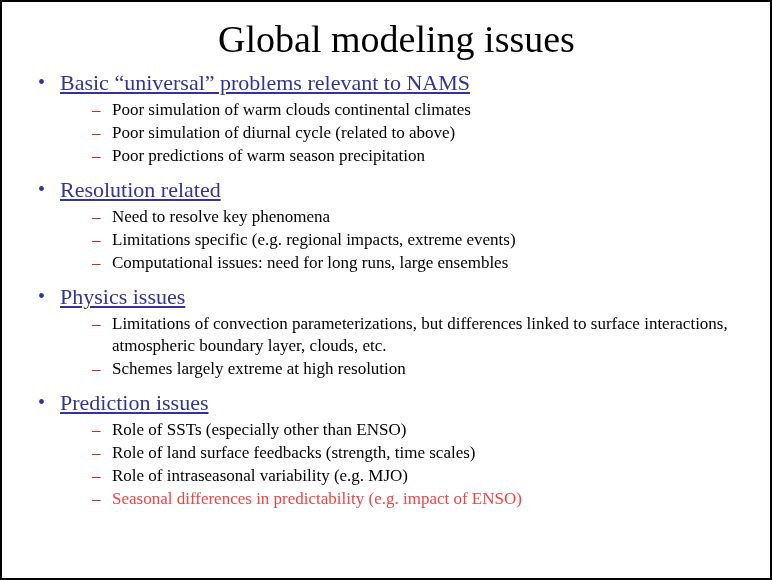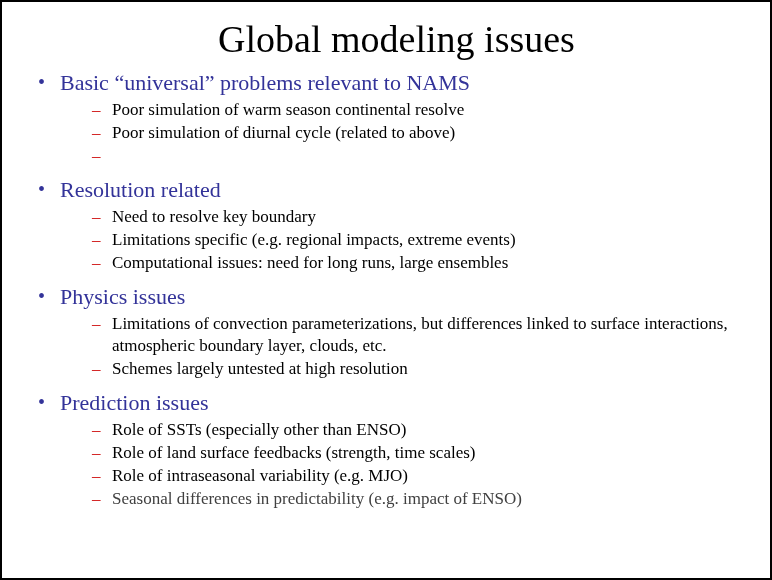--- a/index.html
+++ b/index.html
@@ -45,20 +45,21 @@
   }
   .bullet-l1 .marker {
     width: 22px;
     flex: 0 0 22px;
     text-align: left;
     font-size: 20px;
     line-height: 1.22;
   }
   .bullet-l1 .txt {
     flex: 1 1 auto;
+    text-decoration: underline;
   }
   .sub-list {
     margin: 2px 0 0 0;
   }
   .bullet-l2 {
     display: flex;
     align-items: flex-start;
     color: #000000;
     font-size: 17px;
     line-height: 1.30;
@@ -69,21 +70,21 @@
   .bullet-l2 .marker {
     width: 20px;
     flex: 0 0 20px;
     color: #cc0000;
     font-size: 17px;
   }
   .bullet-l2 .txt {
     flex: 1 1 auto;
   }
   .bullet-l2.red .txt {
-    color: #404040;
+    color: #ef4444;
   }
   .bullet-l2.red .marker {
     color: #cc0000;
   }
   .grp {
     margin-bottom: 4px;
   }
 </style>
 </head>
 <body>
@@ -95,41 +96,42 @@
   <div class="body-area">
 
     <div class="grp">
       <div class="bullet-l1">
         <span class="marker">•</span>
         <span class="txt">Basic “universal” problems relevant to NAMS</span>
       </div>
       <div class="sub-list">
         <div class="bullet-l2">
           <span class="marker">–</span>
-          <span class="txt">Poor simulation of warm season continental resolve</span>
+          <span class="txt">Poor simulation of warm clouds continental climates</span>
         </div>
         <div class="bullet-l2">
           <span class="marker">–</span>
           <span class="txt">Poor simulation of diurnal cycle (related to above)</span>
         </div>
         <div class="bullet-l2">
           <span class="marker">–</span>
+          <span class="txt">Poor predictions of warm season precipitation</span>
         </div>
       </div>
     </div>
 
     <div class="grp">
       <div class="bullet-l1">
         <span class="marker">•</span>
         <span class="txt">Resolution related</span>
       </div>
       <div class="sub-list">
         <div class="bullet-l2">
           <span class="marker">–</span>
-          <span class="txt">Need to resolve key boundary</span>
+          <span class="txt">Need to resolve key phenomena</span>
         </div>
         <div class="bullet-l2">
           <span class="marker">–</span>
           <span class="txt">Limitations specific  (e.g. regional impacts, extreme events)</span>
         </div>
         <div class="bullet-l2">
           <span class="marker">–</span>
           <span class="txt">Computational issues: need for long runs, large ensembles</span>
         </div>
       </div>
@@ -140,21 +142,21 @@
         <span class="marker">•</span>
         <span class="txt">Physics issues</span>
       </div>
       <div class="sub-list">
         <div class="bullet-l2">
           <span class="marker">–</span>
           <span class="txt">Limitations of convection parameterizations,  but differences linked to surface interactions, atmospheric boundary layer, clouds, etc.</span>
         </div>
         <div class="bullet-l2">
           <span class="marker">–</span>
-          <span class="txt">Schemes largely untested at high resolution</span>
+          <span class="txt">Schemes largely extreme at high resolution</span>
         </div>
       </div>
     </div>
 
     <div class="grp">
       <div class="bullet-l1">
         <span class="marker">•</span>
         <span class="txt">Prediction issues</span>
       </div>
       <div class="sub-list">

